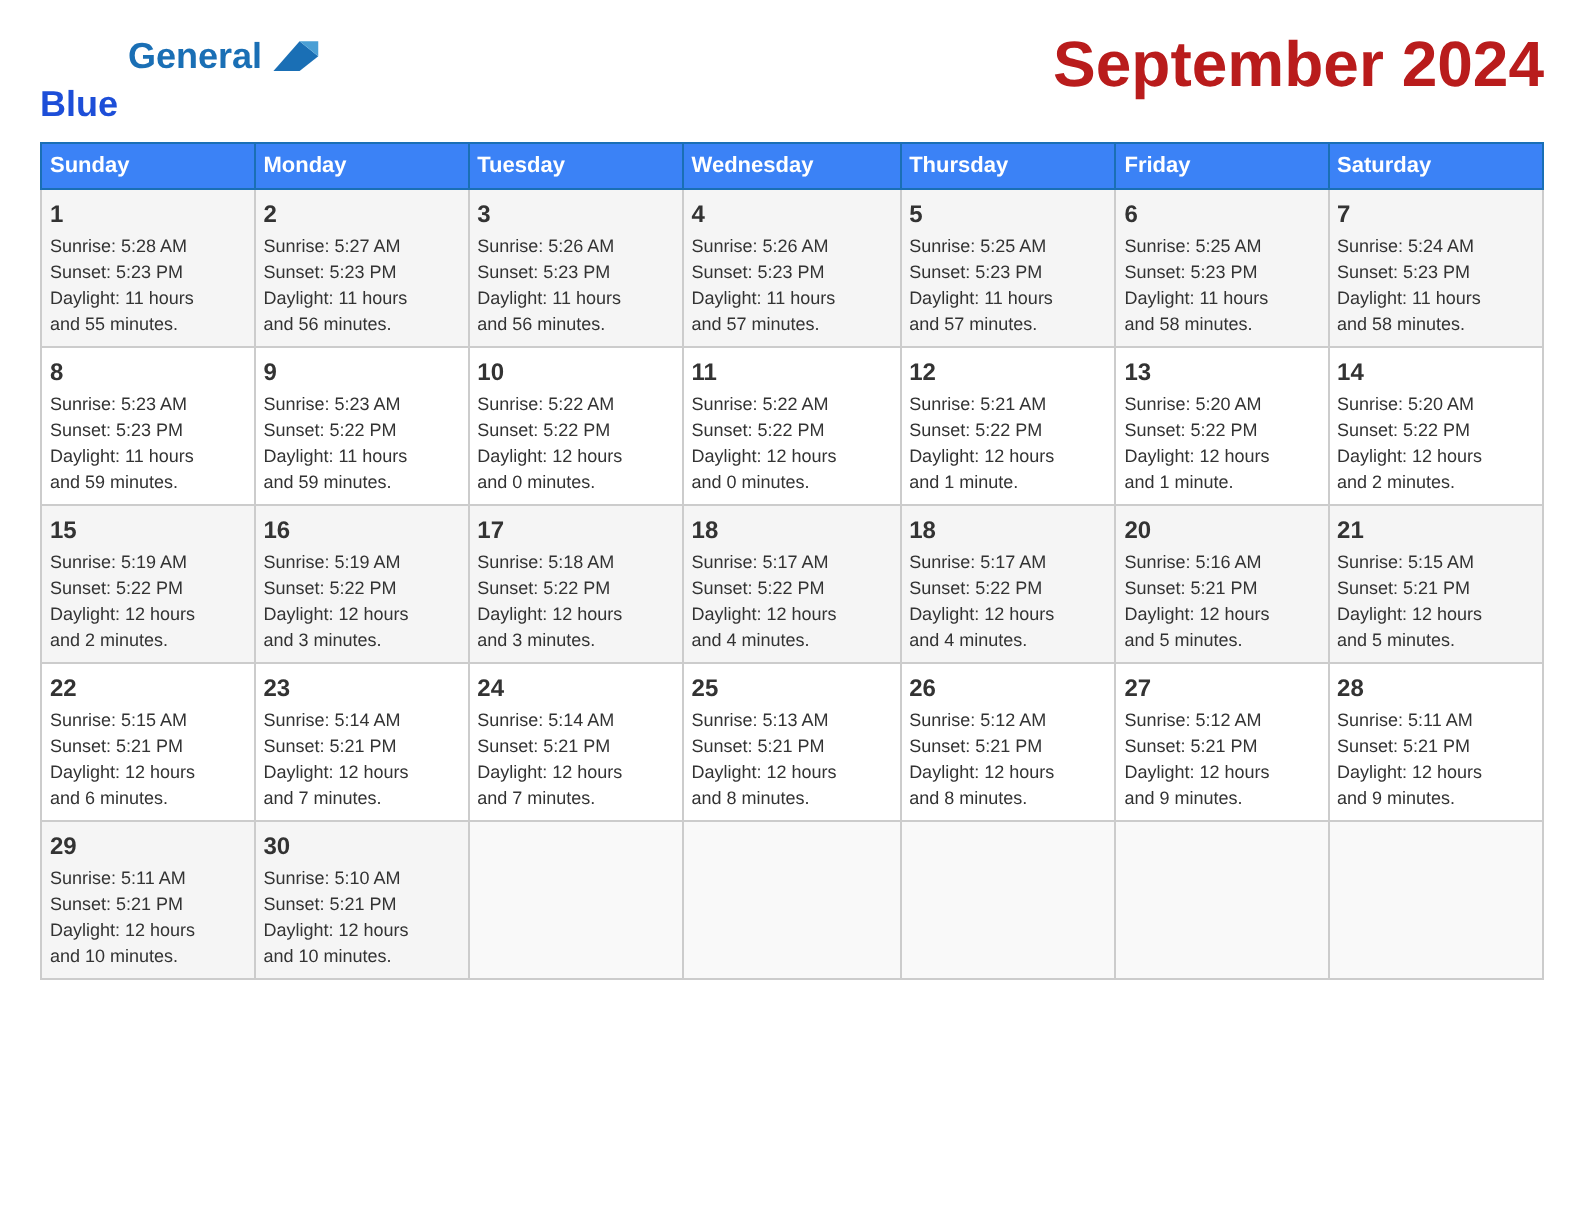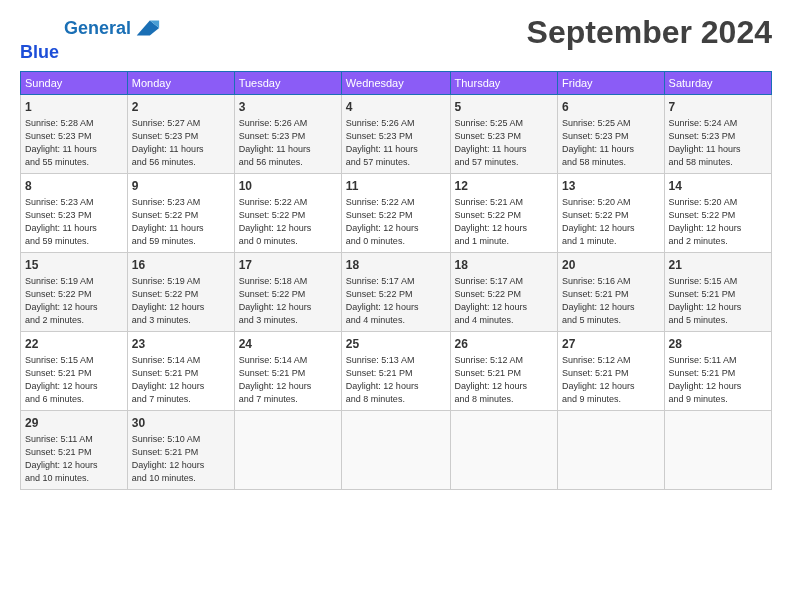--- a/index.html
+++ b/index.html
@@ -40,39 +40,39 @@
       width: 28px;
       height: 28px;
       margin-left: 2px;
     }
     .title-area {
       text-align: right;
     }
     .month-title {
       font-size: 32px;
       font-weight: bold;
-      color: #404040;
+      color: #b91c1c;
       line-height: 1.1;
     }
     .subtitle {
       font-size: 14px;
       color: #555;
     }
     .calendar {
       width: 100%;
       border-collapse: collapse;
       font-size: 9.5px;
     }
     .calendar thead th {
-      background: #8b5cf6;
+      background: #3b82f6;
       color: #fff;
       padding: 5px 4px;
       text-align: left;
       font-size: 11px;
-      font-weight: normal;
+      font-weight: bold;
       border: 1px solid #1a6fb5;
     }
     .calendar tbody td {
       vertical-align: top;
       border: 1px solid #ccc;
       padding: 4px 4px;
       width: 113px;
       min-height: 80px;
       color: #333;
       line-height: 1.4;

